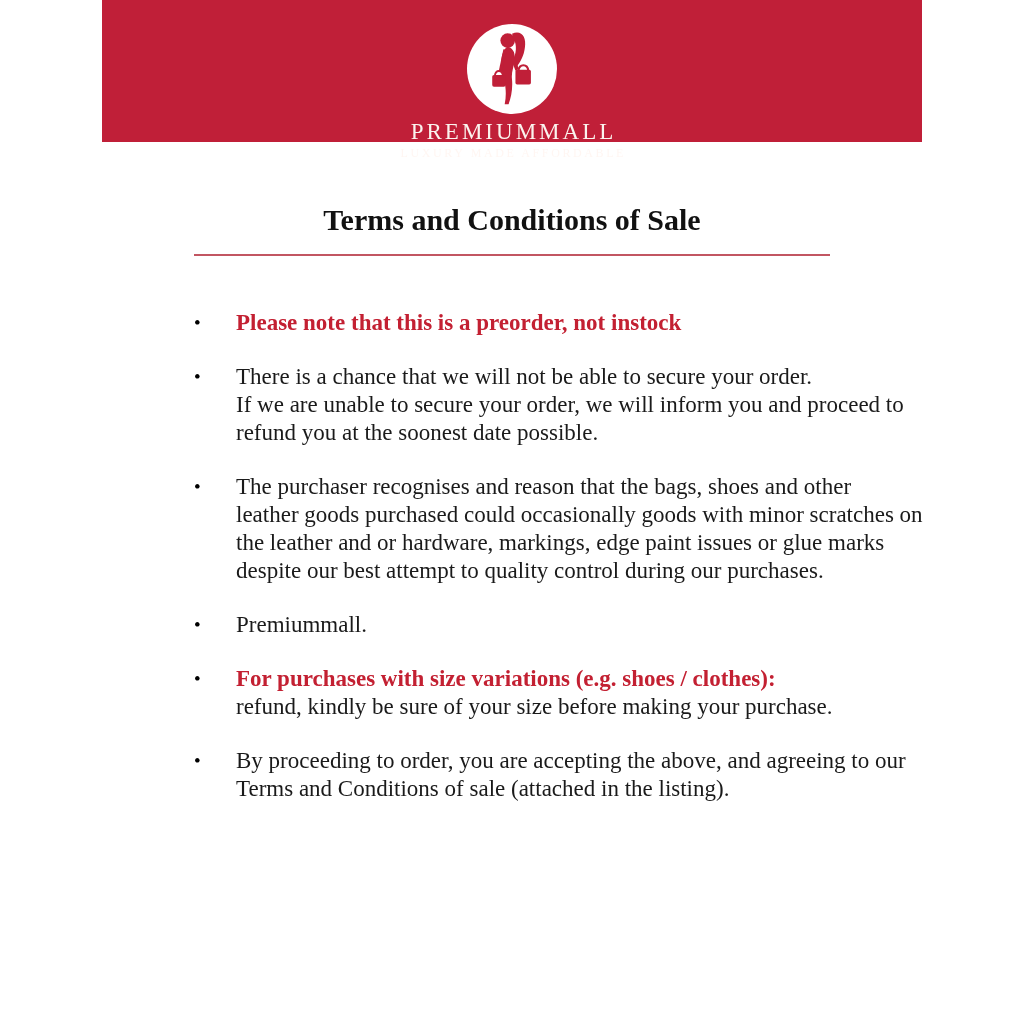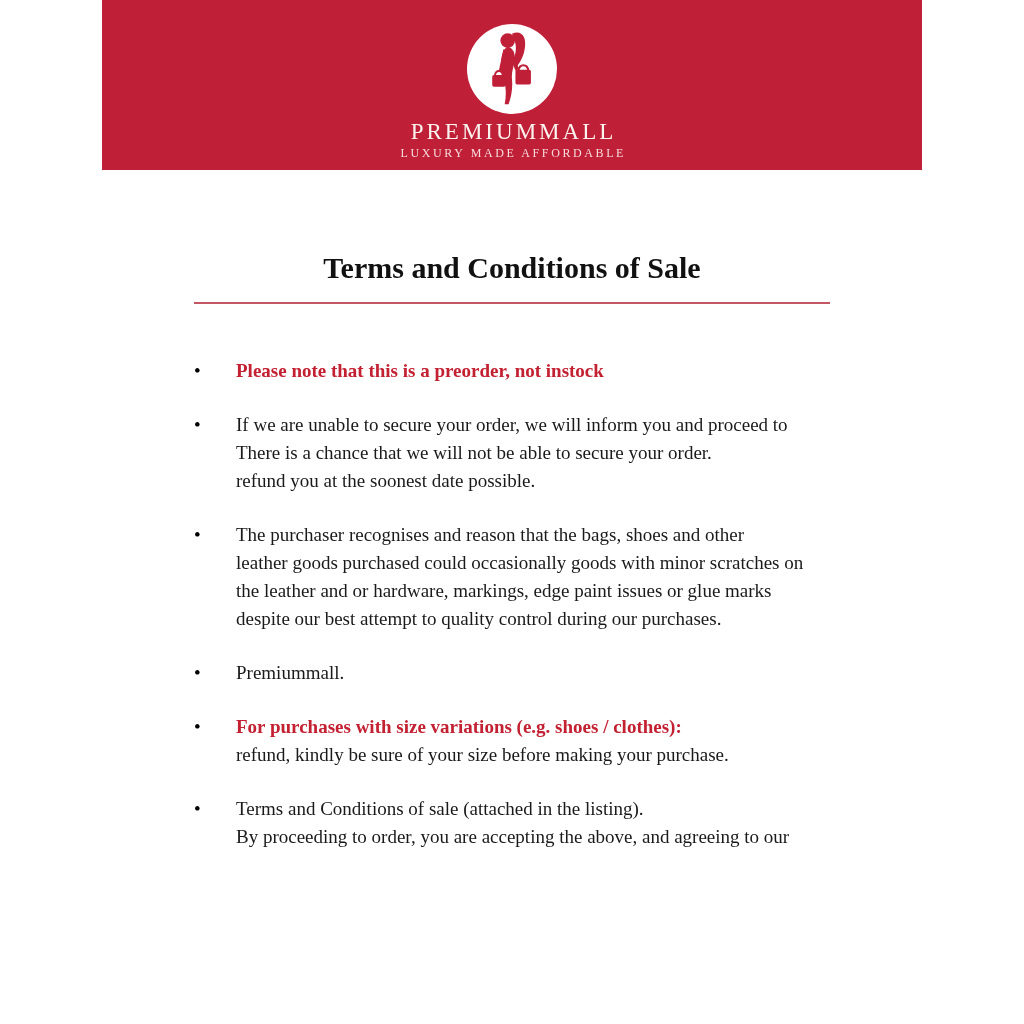--- a/index.html
+++ b/index.html
@@ -12,21 +12,21 @@
   html,body{margin:0;padding:0;}
   body{
     width:1024px;height:1024px;
     background:#ffffff;
     font-family:"Liberation Serif", serif;
     color:var(--ink);
     overflow:hidden;
   }
   
   .banner{
-    width:820px;height:170px;
+    width:820px;height:142px;
     margin:0 auto;
     background:var(--brand);
     display:flex;flex-direction:column;align-items:center;
   }
   .logo-circle{
     width:90px;height:90px;border-radius:50%;
     background:#ffffff;
     margin-top:24px;
     display:flex;align-items:center;justify-content:center;
     overflow:hidden;
@@ -51,21 +51,21 @@
     text-indent:2.6px;
     white-space:nowrap;
   }
   
   .doc{
     width:636px;
     margin:0 auto;
   }
   .page-title{
     margin:0;
-    padding-top:80px;
+    padding-top:60px;
     text-align:center;
     font-size:30px;
     line-height:36px;
     font-weight:bold;
     color:#111111;
   }
   .title-divider{
     border:none;
     height:2px;
     background:var(--divider);
@@ -83,21 +83,21 @@
     margin:0 0 26px 0;
   }
   .dot{
     flex:0 0 42px;
     font-size:19px;
     line-height:28px;
     color:#000000;
   }
   .term-body{flex:1 1 auto;}
   .line{
-    font-size:19px;
+    font-size:23px;
     line-height:28px;
     white-space:nowrap;
   }
   .line.red-bold{
     color:var(--accent);
     font-weight:bold;
   }
   .line.normal{color:var(--ink);}
 </style>
 </head>
@@ -130,22 +130,22 @@
   <ul class="terms">
       <li class="term">
         <span class="dot">•</span>
         <div class="term-body">
           <div class="line red-bold">Please note that this is a preorder, not instock</div>
         </div>
       </li>
       <li class="term">
         <span class="dot">•</span>
         <div class="term-body">
+          <div class="line normal">There is a chance that we will not be able to secure your order.</div>
           <div class="line normal">If we are unable to secure your order, we will inform you and proceed to</div>
-          <div class="line normal">There is a chance that we will not be able to secure your order.</div>
           <div class="line normal">refund you at the soonest date possible.</div>
         </div>
       </li>
       <li class="term">
         <span class="dot">•</span>
         <div class="term-body">
           <div class="line normal">The purchaser recognises and reason that the bags, shoes and other</div>
           <div class="line normal">leather goods purchased could occasionally goods with minor scratches on</div>
           <div class="line normal">the leather and or hardware, markings, edge paint issues or glue marks</div>
           <div class="line normal">despite our best attempt to quality control during our purchases.</div>
@@ -160,18 +160,18 @@
       <li class="term">
         <span class="dot">•</span>
         <div class="term-body">
           <div class="line red-bold">For purchases with size variations (e.g. shoes / clothes):</div>
           <div class="line normal">refund, kindly be sure of your size before making your purchase.</div>
         </div>
       </li>
       <li class="term">
         <span class="dot">•</span>
         <div class="term-body">
+          <div class="line normal">By proceeding to order, you are accepting the above, and agreeing to our</div>
           <div class="line normal">Terms and Conditions of sale (attached in the listing).</div>
-          <div class="line normal">By proceeding to order, you are accepting the above, and agreeing to our</div>
         </div>
       </li>
     </ul>
 </main>
 
 </body></html>

